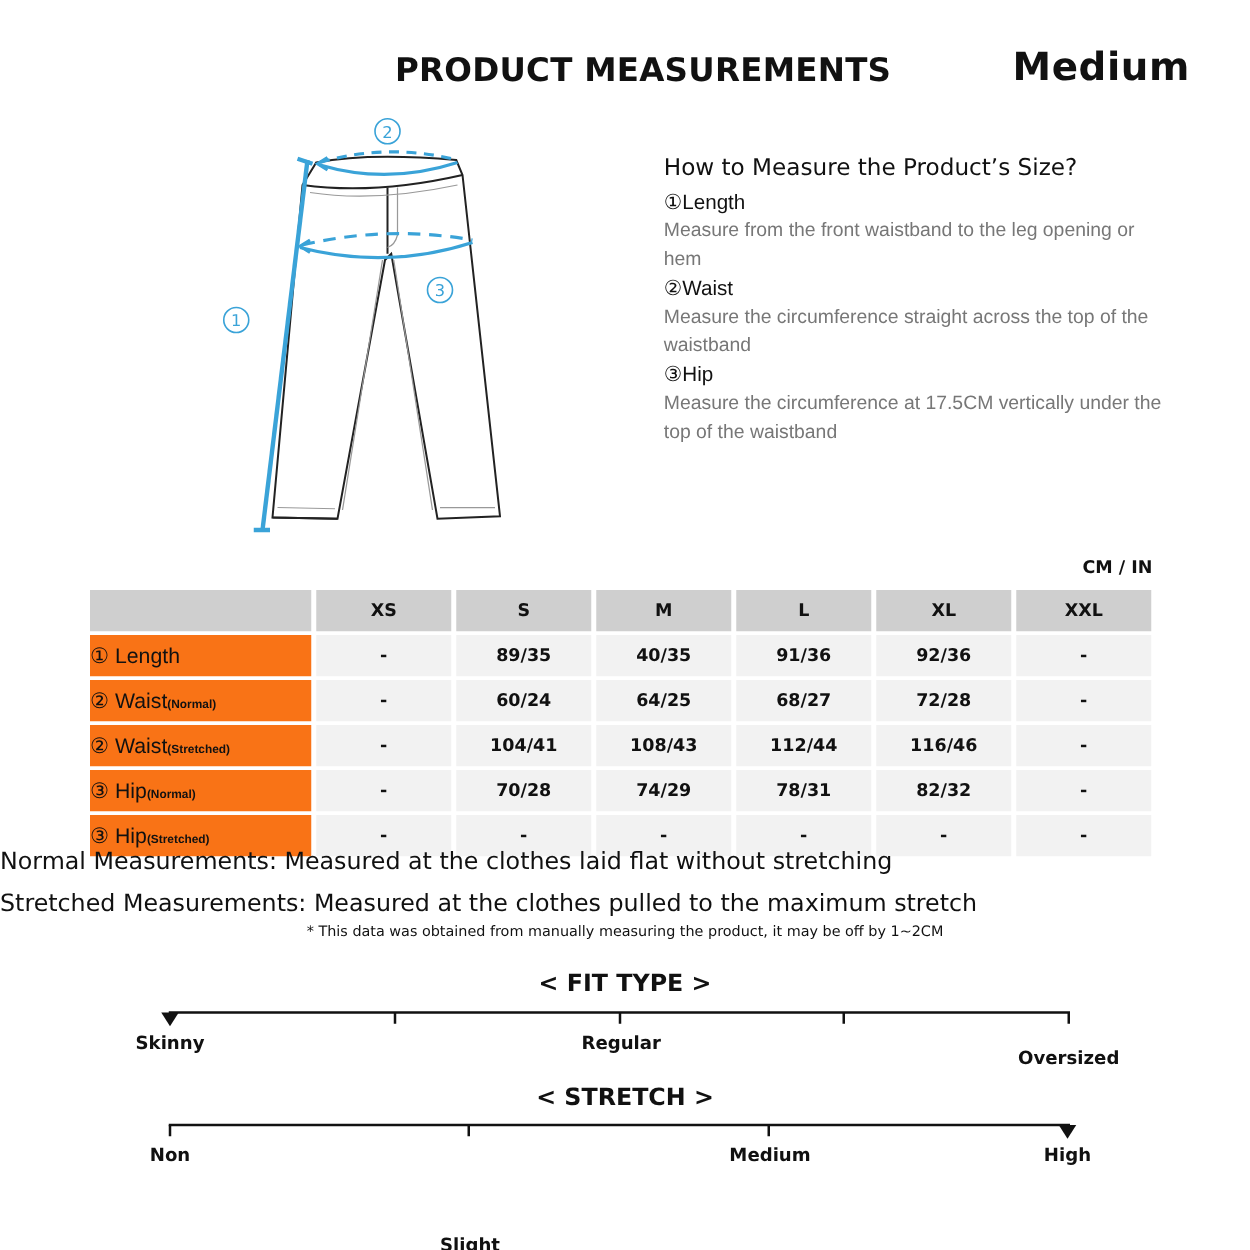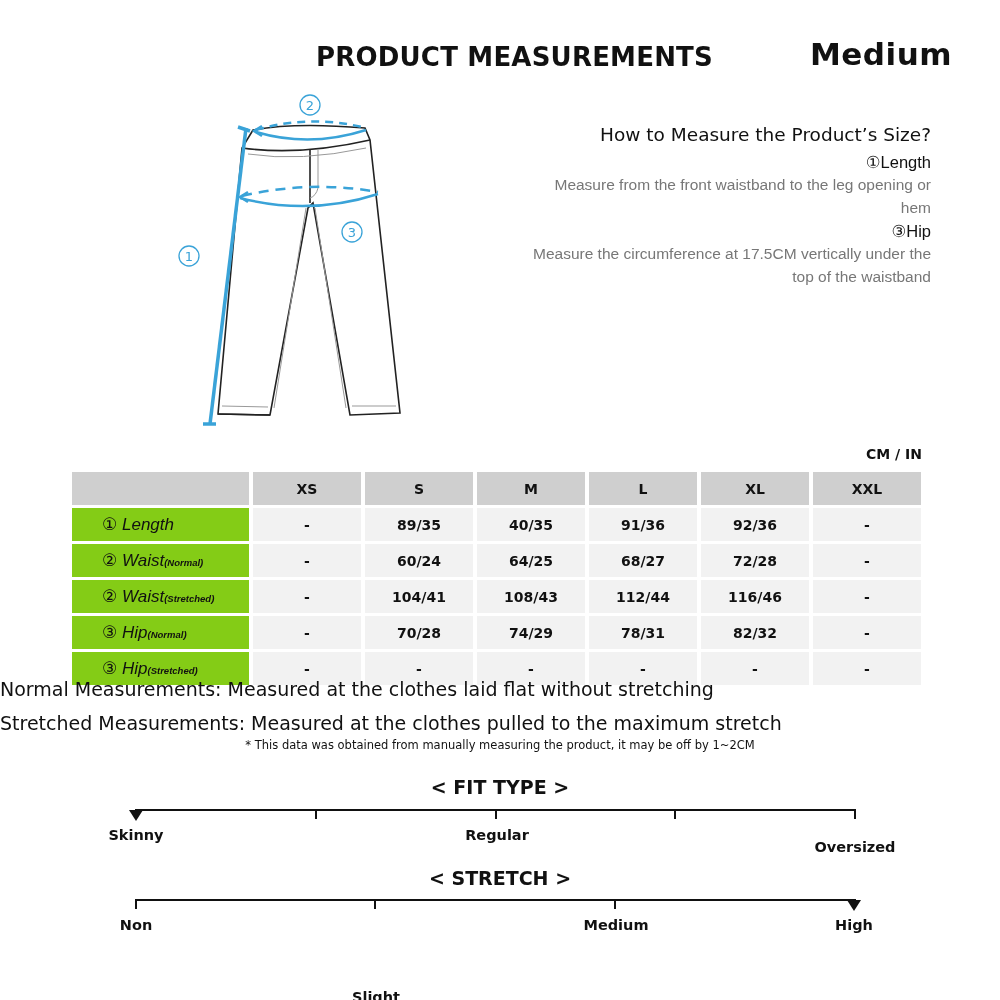--- a/index.html
+++ b/index.html
@@ -1,30 +1,30 @@
 <!DOCTYPE html>
 <html><head>
 <meta charset="utf-8">
 <style>
   html, body { margin:0; padding:0; background:#fff; }
   body { width:1000px; height:1000px; position:relative; overflow:hidden; font-family:"DejaVu Sans", sans-serif; color:#111; }
   .abs { position:absolute; }
   .title { left:316px; top:42px; font-size:26px; font-weight:bold; letter-spacing:0.2px; color:#111; }
   .brand { left:810px; top:36px; font-size:31px; font-weight:bold; color:#111; letter-spacing:0.5px; }
-  .howto { left:531px; top:124px; width:400px; font-family:"DejaVu Sans", sans-serif;text-align:right; }
+  .howto { left:531px; top:124px; width:400px; font-family:"DejaVu Sans", sans-serif; }
   .howto h2 { margin:0 0 6px 0; font-size:18.5px; font-weight:normal; color:#111; }
   .howto .item-title { font-family:"Liberation Sans", sans-serif; font-size:16.5px; color:#111; margin-top:1px; line-height:22px; }
   .howto .item-desc { font-family:"Liberation Sans", sans-serif; font-size:15.5px; color:#777; line-height:23px; }
   .units { left:866px; top:446px; font-size:14px; font-weight:bold; }
   table.sz { position:absolute; left:72px; top:469px; border-collapse:separate; border-spacing:4px 3px; margin-left:-4px; }
   table.sz td, table.sz th { height:33px; padding:0; text-align:center; font-size:14px; font-weight:bold; color:#111; }
   table.sz th { background:#cfcfcf; }
   table.sz th.blank { background:#cfcfcf; width:177px; }
   table.sz td.val { background:#f2f2f2; width:108px; }
-  table.sz td.rowlabel { background:#84cc16; text-align:left; padding-left:30px; font-family:"Liberation Sans", sans-serif; font-weight:normal; font-size:17px; width:147px;font-style:italic; }
+  table.sz td.rowlabel { background:#f97316; text-align:left; font-family:"Liberation Sans", sans-serif; font-weight:normal; font-size:17px; width:147px; }
   table.sz td.rowlabel .sub { font-size:9.5px; font-weight:bold; }
   .note { left:0; width:1000px; font-size:19px; color:#111; }
   .footnote { left:0; width:1000px; text-align:center; font-size:11.5px; color:#111; }
   .scale-title { left:0; width:1000px; text-align:center; font-size:19px; font-weight:bold; }
   .scale-line { height:2px; background:#111; }
   .tick { width:2px; height:9px; background:#111; }
   .marker { width:0; height:0; border-left:7px solid transparent; border-right:7px solid transparent; border-top:11px solid #111; }
   .scale-label { font-size:14.5px; font-weight:bold; transform:translateX(-50%); white-space:nowrap; }
   .circ { font-family:"DejaVu Sans", sans-serif; }
 </style>
@@ -79,20 +79,24 @@
     <text x="182" y="149">3</text>
     <text x="19" y="173">1</text>
   </g>
 </svg>
 
 <div class="abs howto">
   <h2>How to Measure the Product’s Size?</h2>
   <div>
     <div class="item-title">①Length</div>
     <div class="item-desc">Measure from the front waistband to the leg opening or hem</div>
+  </div>
+  <div>
+    <div class="item-title">②Waist</div>
+    <div class="item-desc">Measure the circumference straight across the top of the waistband</div>
   </div>
   <div>
     <div class="item-title">③Hip</div>
     <div class="item-desc">Measure the circumference at 17.5CM vertically under the top of the waistband</div>
   </div>
 </div>
 
 <div class="abs units">CM / IN</div>
 
 <table class="sz">

